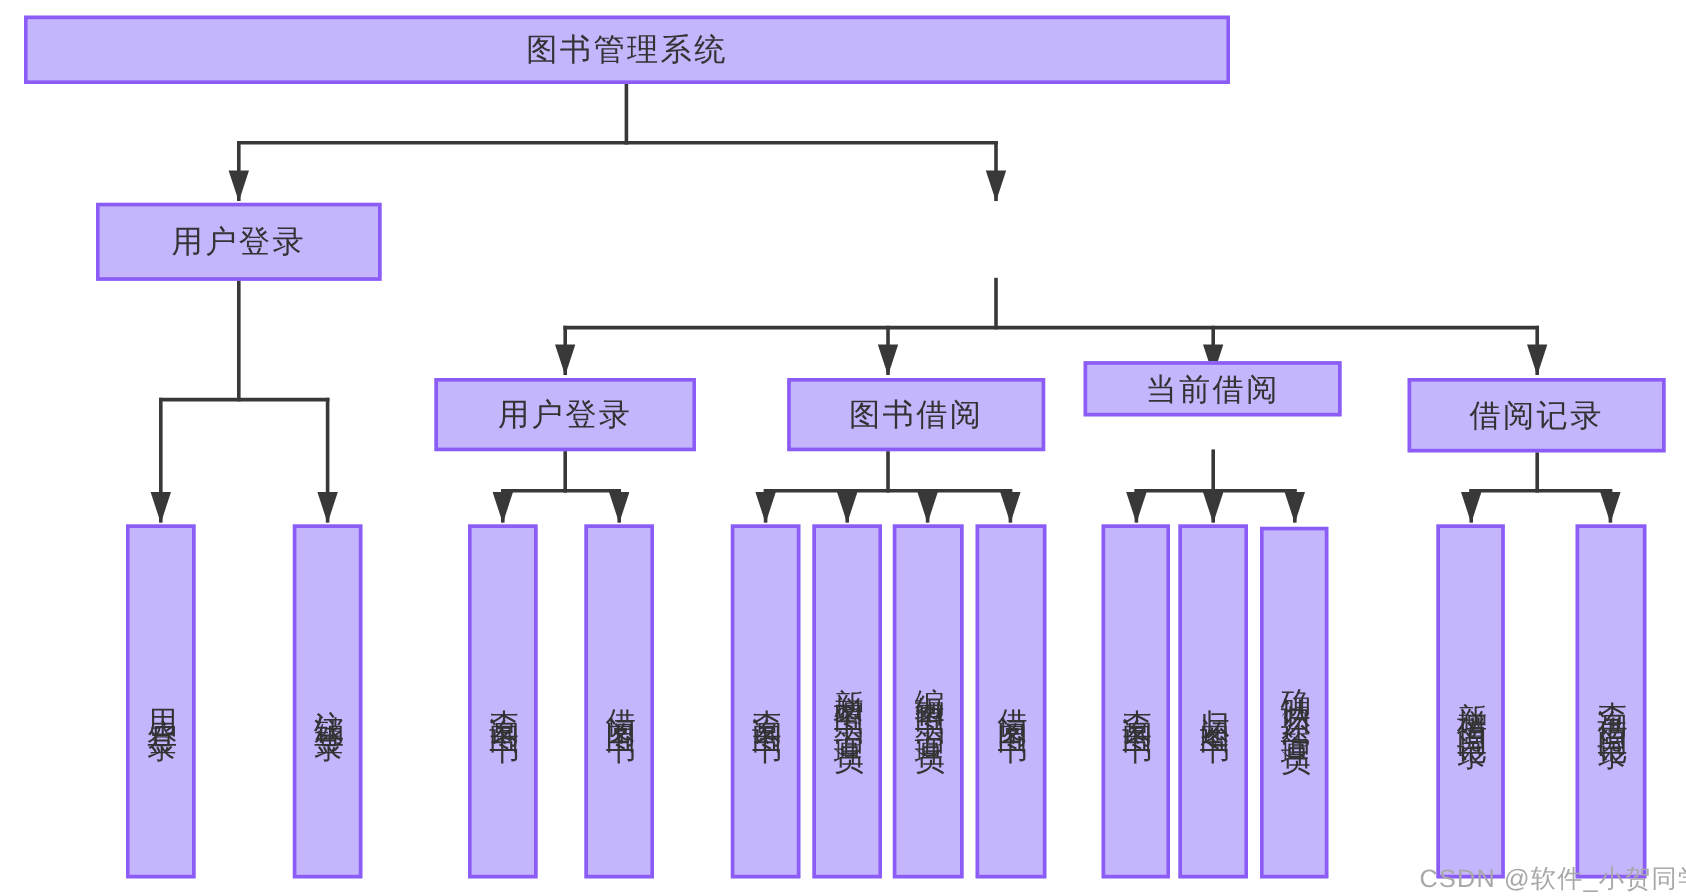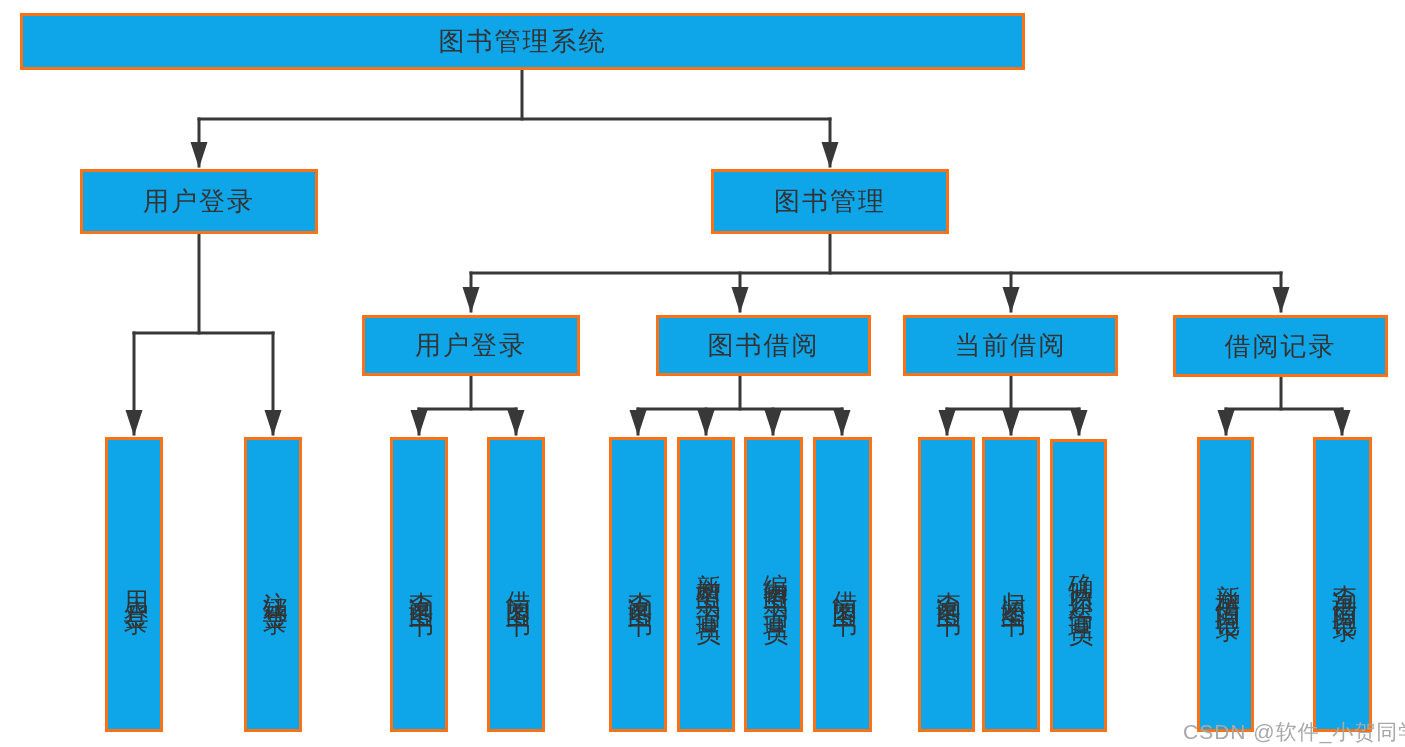--- a/index.html
+++ b/index.html
@@ -12,29 +12,28 @@
     overflow: hidden;
   }
   .connectors {
     position: absolute;
     left: 0; top: 0;
     width: 1405px; height: 747px;
     z-index: 0;
   }
   .box {
     position: absolute;
-    background: #0ea5e9;
-    border: 3px solid #f97316;
+    background: #c4b5fd;
+    border: 3px solid #8b5cf6;
     box-sizing: border-box;
     display: flex;
     align-items: center;
     justify-content: center;
     color: #333333;
     z-index: 1;
-    font-family: Liberation Mono, monospace;
   }
   .h-box span {
     font-size: 26px;
     letter-spacing: 2px;
     white-space: nowrap;
   }
   .v-box span {
     writing-mode: vertical-rl;
     font-size: 25px;
     letter-spacing: 7px;
@@ -106,31 +105,28 @@
     </g>
   </svg>
 
   <div class="box h-box" style="left:20px;top:13px;width:1005px;height:57px">
     <span>图书管理系统</span>
   </div>
 
   <div class="box h-box" style="left:80px;top:169px;width:238px;height:65px">
     <span>用户登录</span>
   </div>
-  <div class="box h-box" style="left:711px;top:169px;width:238px;height:65px">
-    <span>图书管理</span>
-  </div>
 
   <div class="box h-box" style="left:362px;top:315px;width:218px;height:61px">
     <span>用户登录</span>
   </div>
   <div class="box h-box" style="left:656px;top:315px;width:215px;height:61px">
     <span>图书借阅</span>
   </div>
-  <div class="box h-box" style="left:903px;top:315px;width:215px;height:61px">
+  <div class="box h-box" style="left:903px;top:301px;width:215px;height:46px">
     <span>当前借阅</span>
   </div>
   <div class="box h-box" style="left:1173px;top:315px;width:215px;height:62px">
     <span>借阅记录</span>
   </div>
 
   <div class="box v-box" style="left:105px;top:437px;width:58px;height:295px">
     <span>用户登录</span>
   </div>
   <div class="box v-box" style="left:244px;top:437px;width:58px;height:295px">

